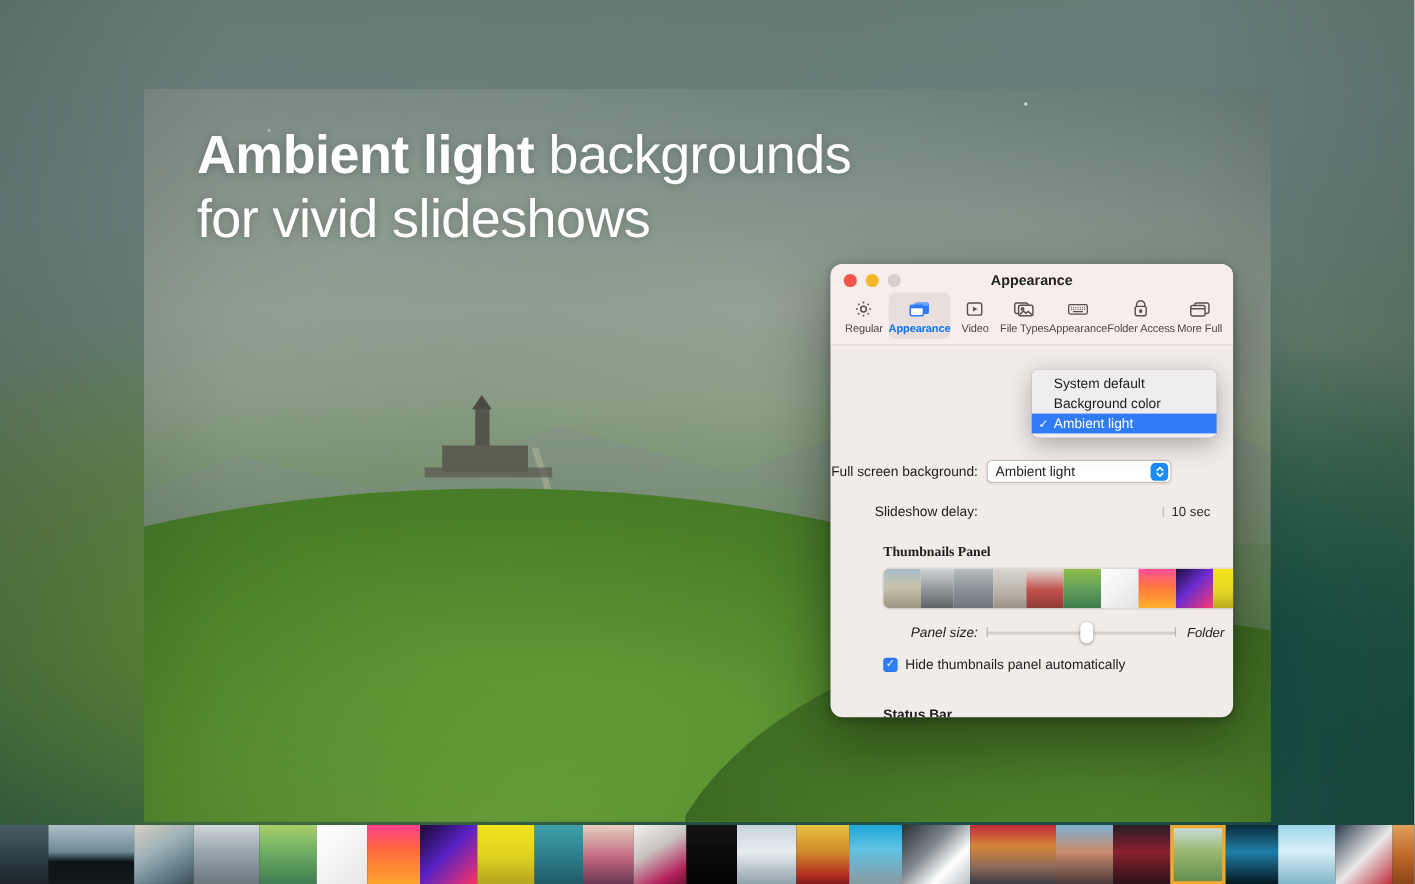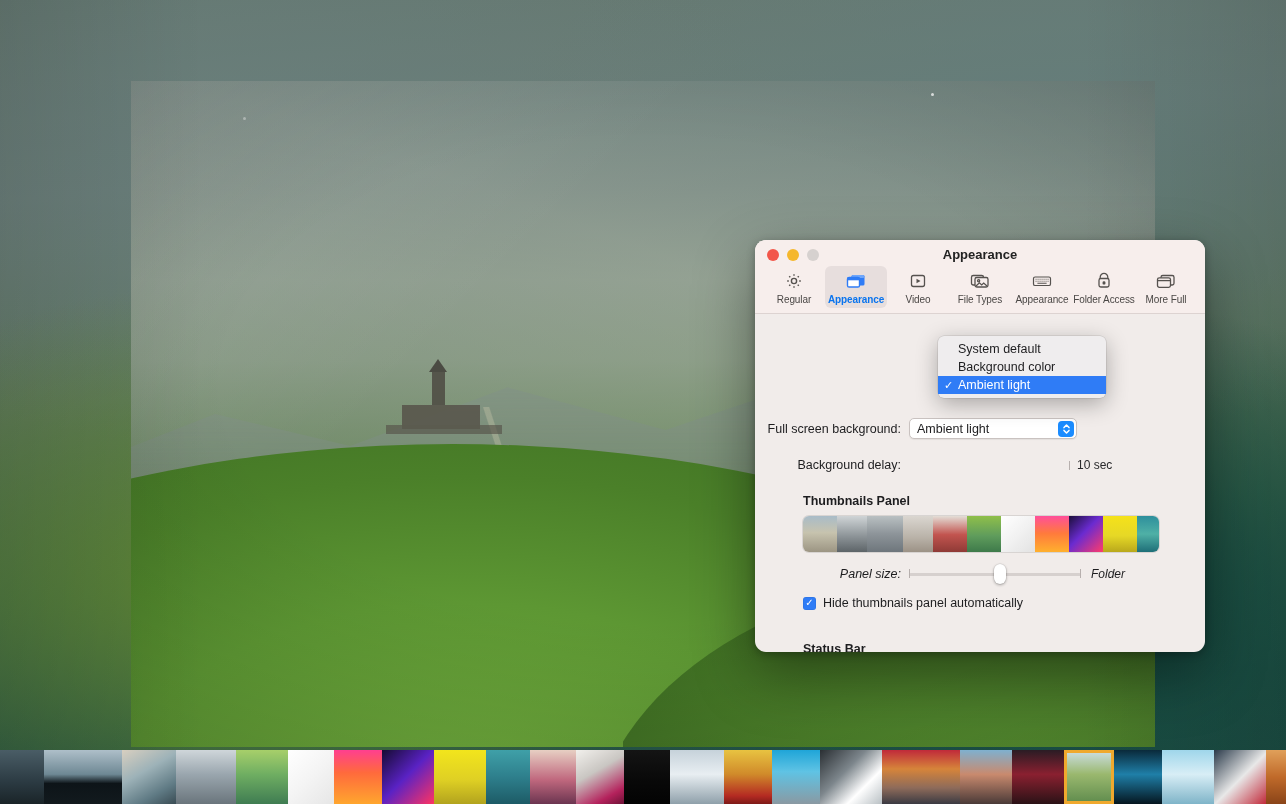--- a/index.html
+++ b/index.html
@@ -125,21 +125,21 @@
   #filmstrip .thumb.selected {
     outline: 3px solid #f0a92e;
     outline-offset: -3px;
     z-index: 2;
   }
 
   
   #prefs {
     position: absolute;
     left: 755px; top: 240px;
-    width: 450px; height: 412px;
+    width: 366px; height: 412px;
     background: #f1ecea;
     border-radius: 11px;
     box-shadow: 0 22px 60px rgba(0,0,0,0.42), 0 2px 8px rgba(0,0,0,0.28);
     overflow: hidden;
     z-index: 10;
     font-size: 12px;
     color: #1d1d1f;
   }
   #prefs-toolbar {
     position: relative;
@@ -179,21 +179,21 @@
     margin-top: 2px;
     font-size: 10px;
     color: #4a4745;
     white-space: nowrap;
     letter-spacing: -0.1px;
   }
   .tab.active .tl { color: #0a74ee; font-weight: 600; }
 
   #prefs-body { position: relative; padding: 18px 0 0 0; }
 
-  .row { display: flex; align-items: center; margin: 0 0 0 0; padding-left: 12px; }
+  .row { display: flex; align-items: center; margin: 0 0 0 0; }
 
   .lbl-right {
     width: 142px;
     text-align: right;
     padding-right: 8px;
     font-size: 12.5px;
     color: #1d1d1f;
   }
 
   
@@ -319,20 +319,22 @@
     <div class="church">
       <div class="tower"></div>
         <div class="body"></div>
         <div class="wall"></div>
     </div>
     <div class="spark" style="left:800px; top:12px;"></div>
     <div class="spark" style="left:112px; top:36px; opacity:.5;"></div>
     <div class="vignette"></div>
   </div>
 
+  <div id="headline"><b>Ambient light</b><span> backgrounds</span>
+<span>for vivid slideshows</span></div>
 
   <div id="prefs">
 
     <div id="prefs-toolbar">
       <div id="traffic">
         <span style="background:#f2564a"></span>
         <span style="background:#f5b72c"></span>
         <span style="background:#d6d1cf"></span>
       </div>
       <div id="win-title">Appearance</div>
@@ -426,27 +428,27 @@
           <span>Ambient light</span>
           <span class="chev">
             <svg width="9" height="12" viewBox="0 0 9 12" fill="none" stroke="#fff" stroke-width="1.5" stroke-linecap="round" stroke-linejoin="round">
               <path d="M2 4.6L4.5 2 7 4.6M2 7.4L4.5 10 7 7.4"></path>
             </svg>
           </span>
         </div>
       </div>
 
       <div class="row" style="margin-top:19px;">
-        <div class="lbl-right">Background delay:</div>
+        <div class="lbl-right">Slideshow delay:</div>
         <div class="delay-right">
           <span class="delay-tick"></span><span>10 sec</span>
         </div>
       </div>
 
-      <div class="section-title" style="margin-top:22px;">Thumbnails Panel</div>
+      <div class="section-title" style="margin-top:22px;font-family:Liberation Serif, serif;">Thumbnails Panel</div>
 
       <div id="thumbs-preview">
           <div class="pt" style="width: 34px; background: linear-gradient(rgb(169, 188, 200) 0%, rgb(199, 195, 174) 46%, rgb(156, 149, 131) 100%);"></div>
           <div class="pt" style="width: 30px; background: linear-gradient(rgb(207, 212, 214) 0%, rgb(142, 149, 153) 55%, rgb(93, 100, 104) 100%);"></div>
           <div class="pt" style="width: 36px; background: linear-gradient(rgb(185, 192, 194) 0%, rgb(141, 148, 153) 50%, rgb(110, 118, 124) 100%);"></div>
           <div class="pt" style="width: 30px; background: linear-gradient(rgb(218, 214, 208) 0%, rgb(185, 178, 168) 60%, rgb(156, 146, 134) 100%);"></div>
           <div class="pt" style="width: 34px; background: linear-gradient(rgb(227, 221, 214) 0%, rgb(194, 84, 79) 52%, rgb(143, 58, 54) 100%);"></div>
           <div class="pt" style="width: 34px; background: linear-gradient(rgb(143, 191, 74) 0%, rgb(95, 156, 92) 55%, rgb(62, 122, 74) 100%);"></div>
           <div class="pt" style="width: 34px; background: linear-gradient(135deg, rgb(255, 255, 255) 0%, rgb(242, 242, 242) 48%, rgb(226, 226, 226) 100%);"></div>
           <div class="pt" style="width: 34px; background: linear-gradient(rgb(255, 79, 154) 0%, rgb(255, 122, 60) 48%, rgb(255, 176, 46) 100%);"></div>

